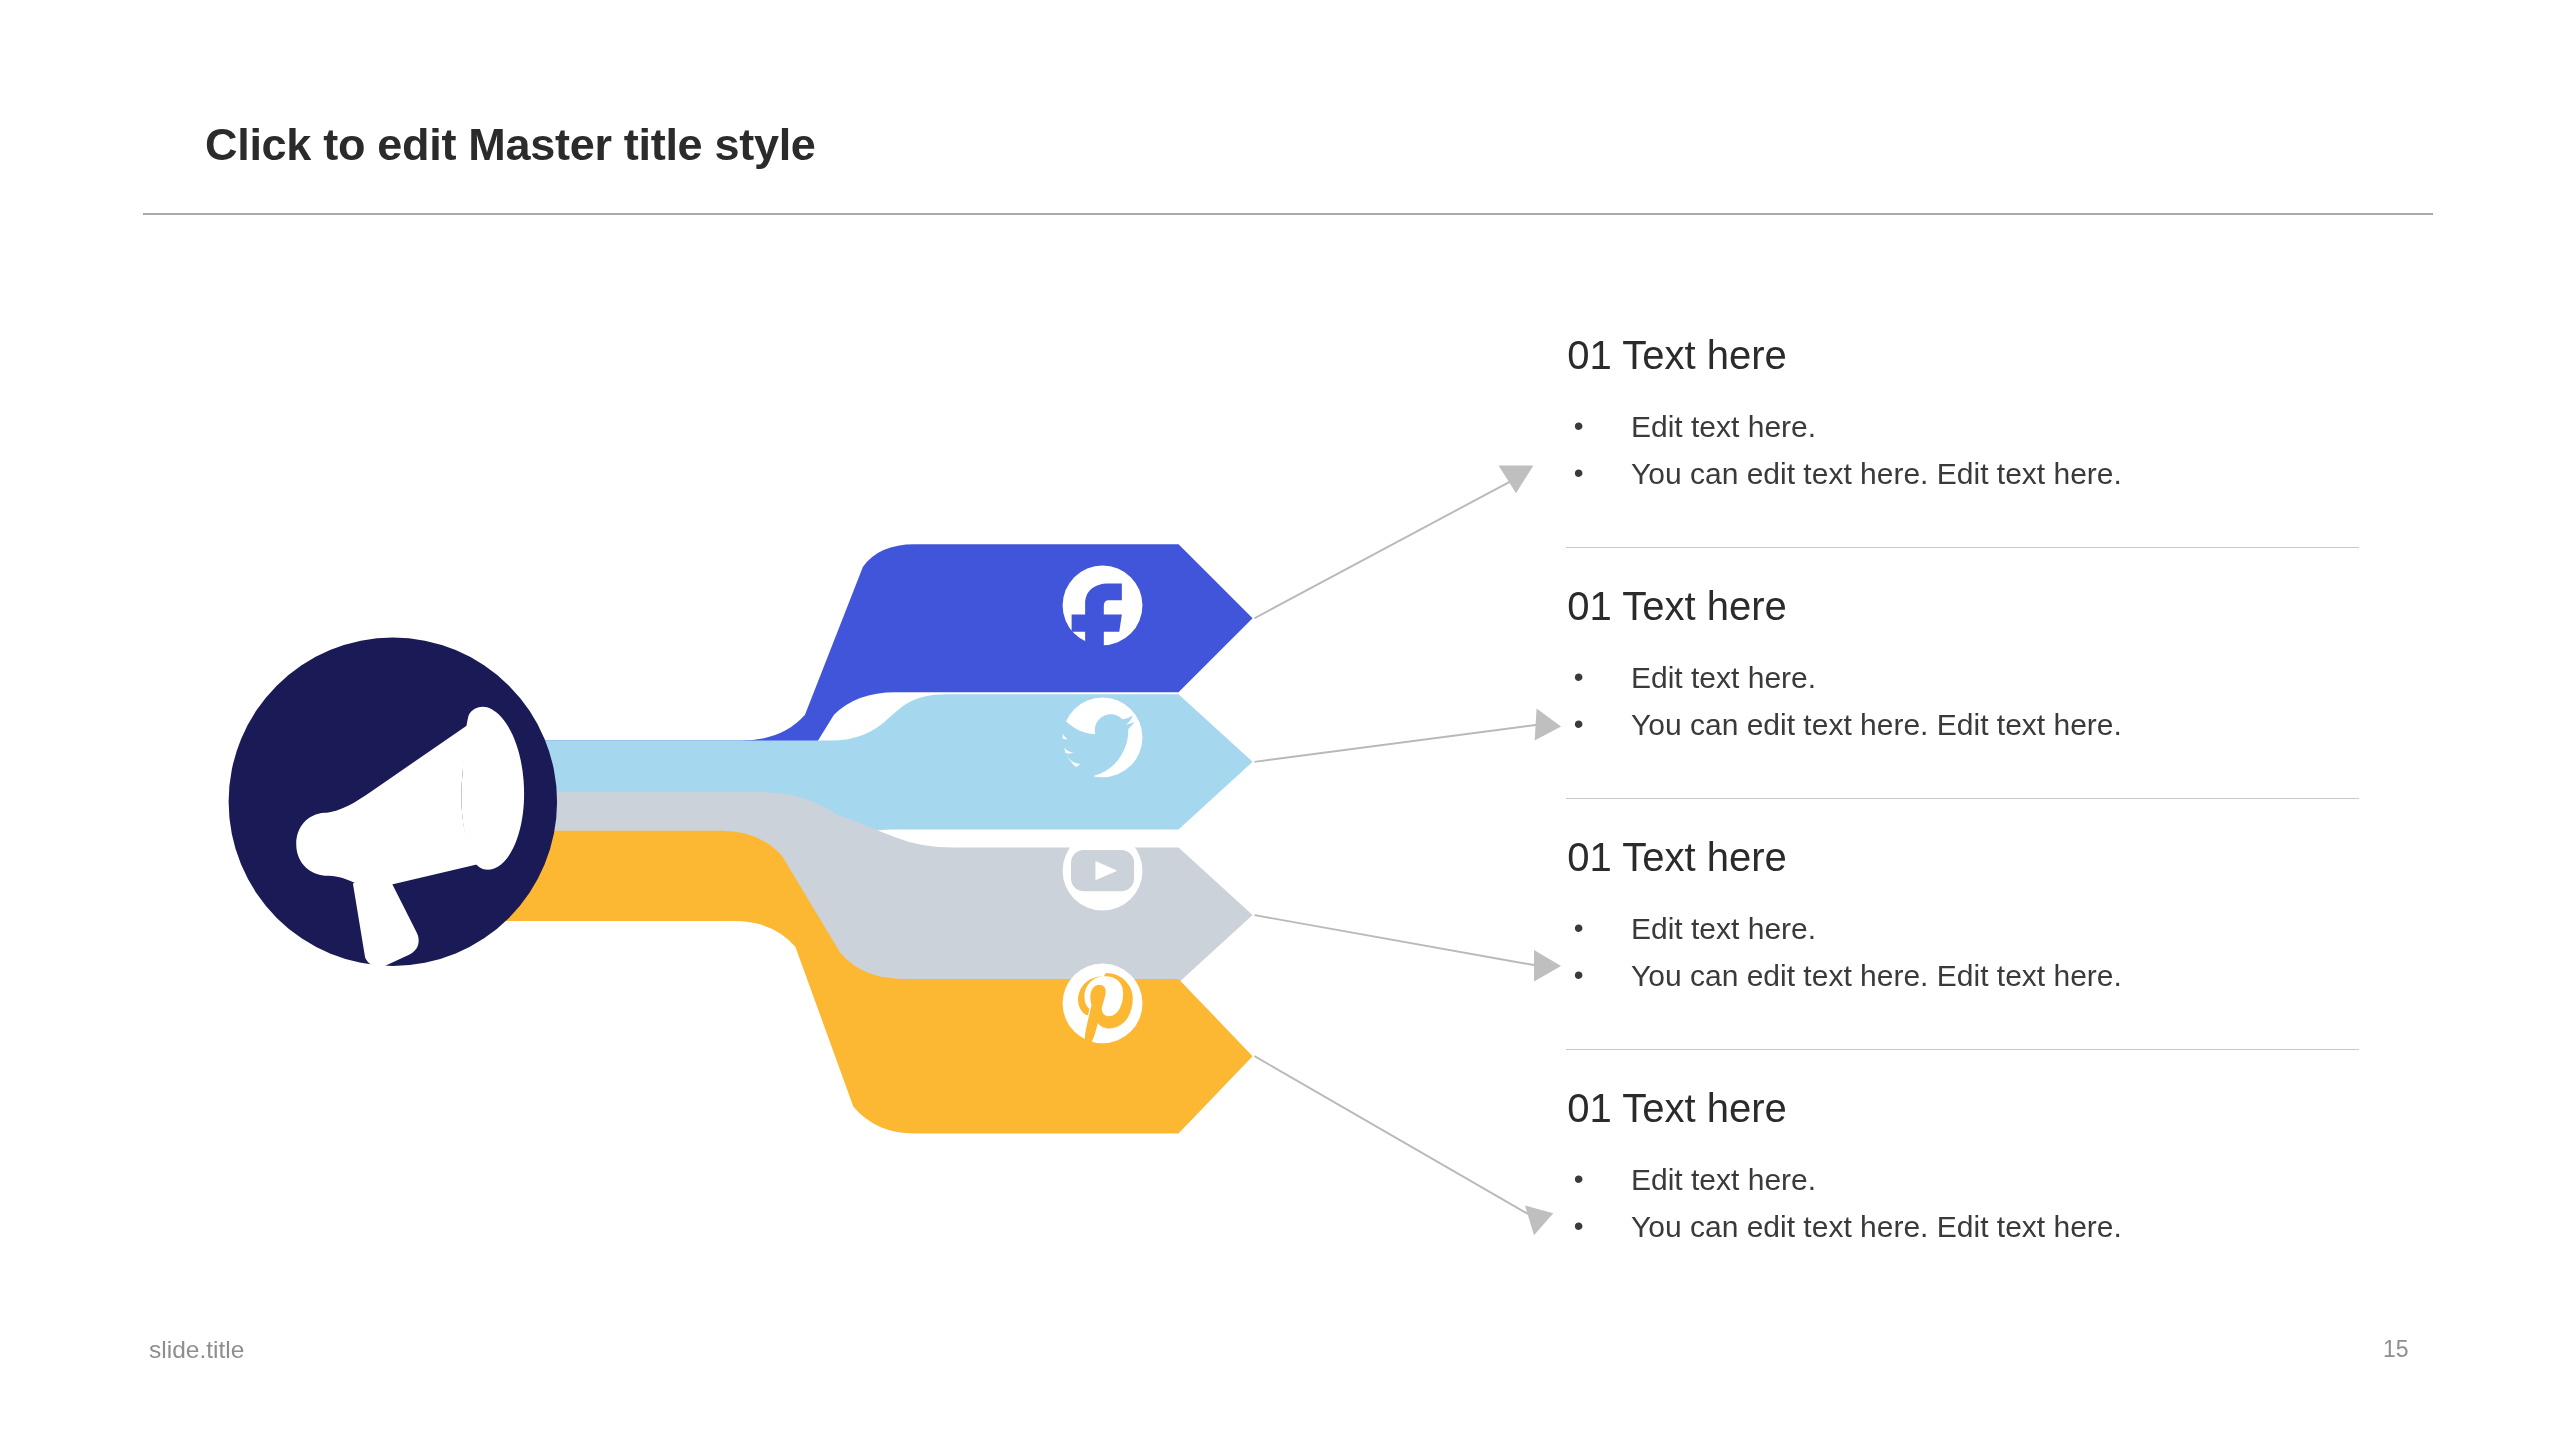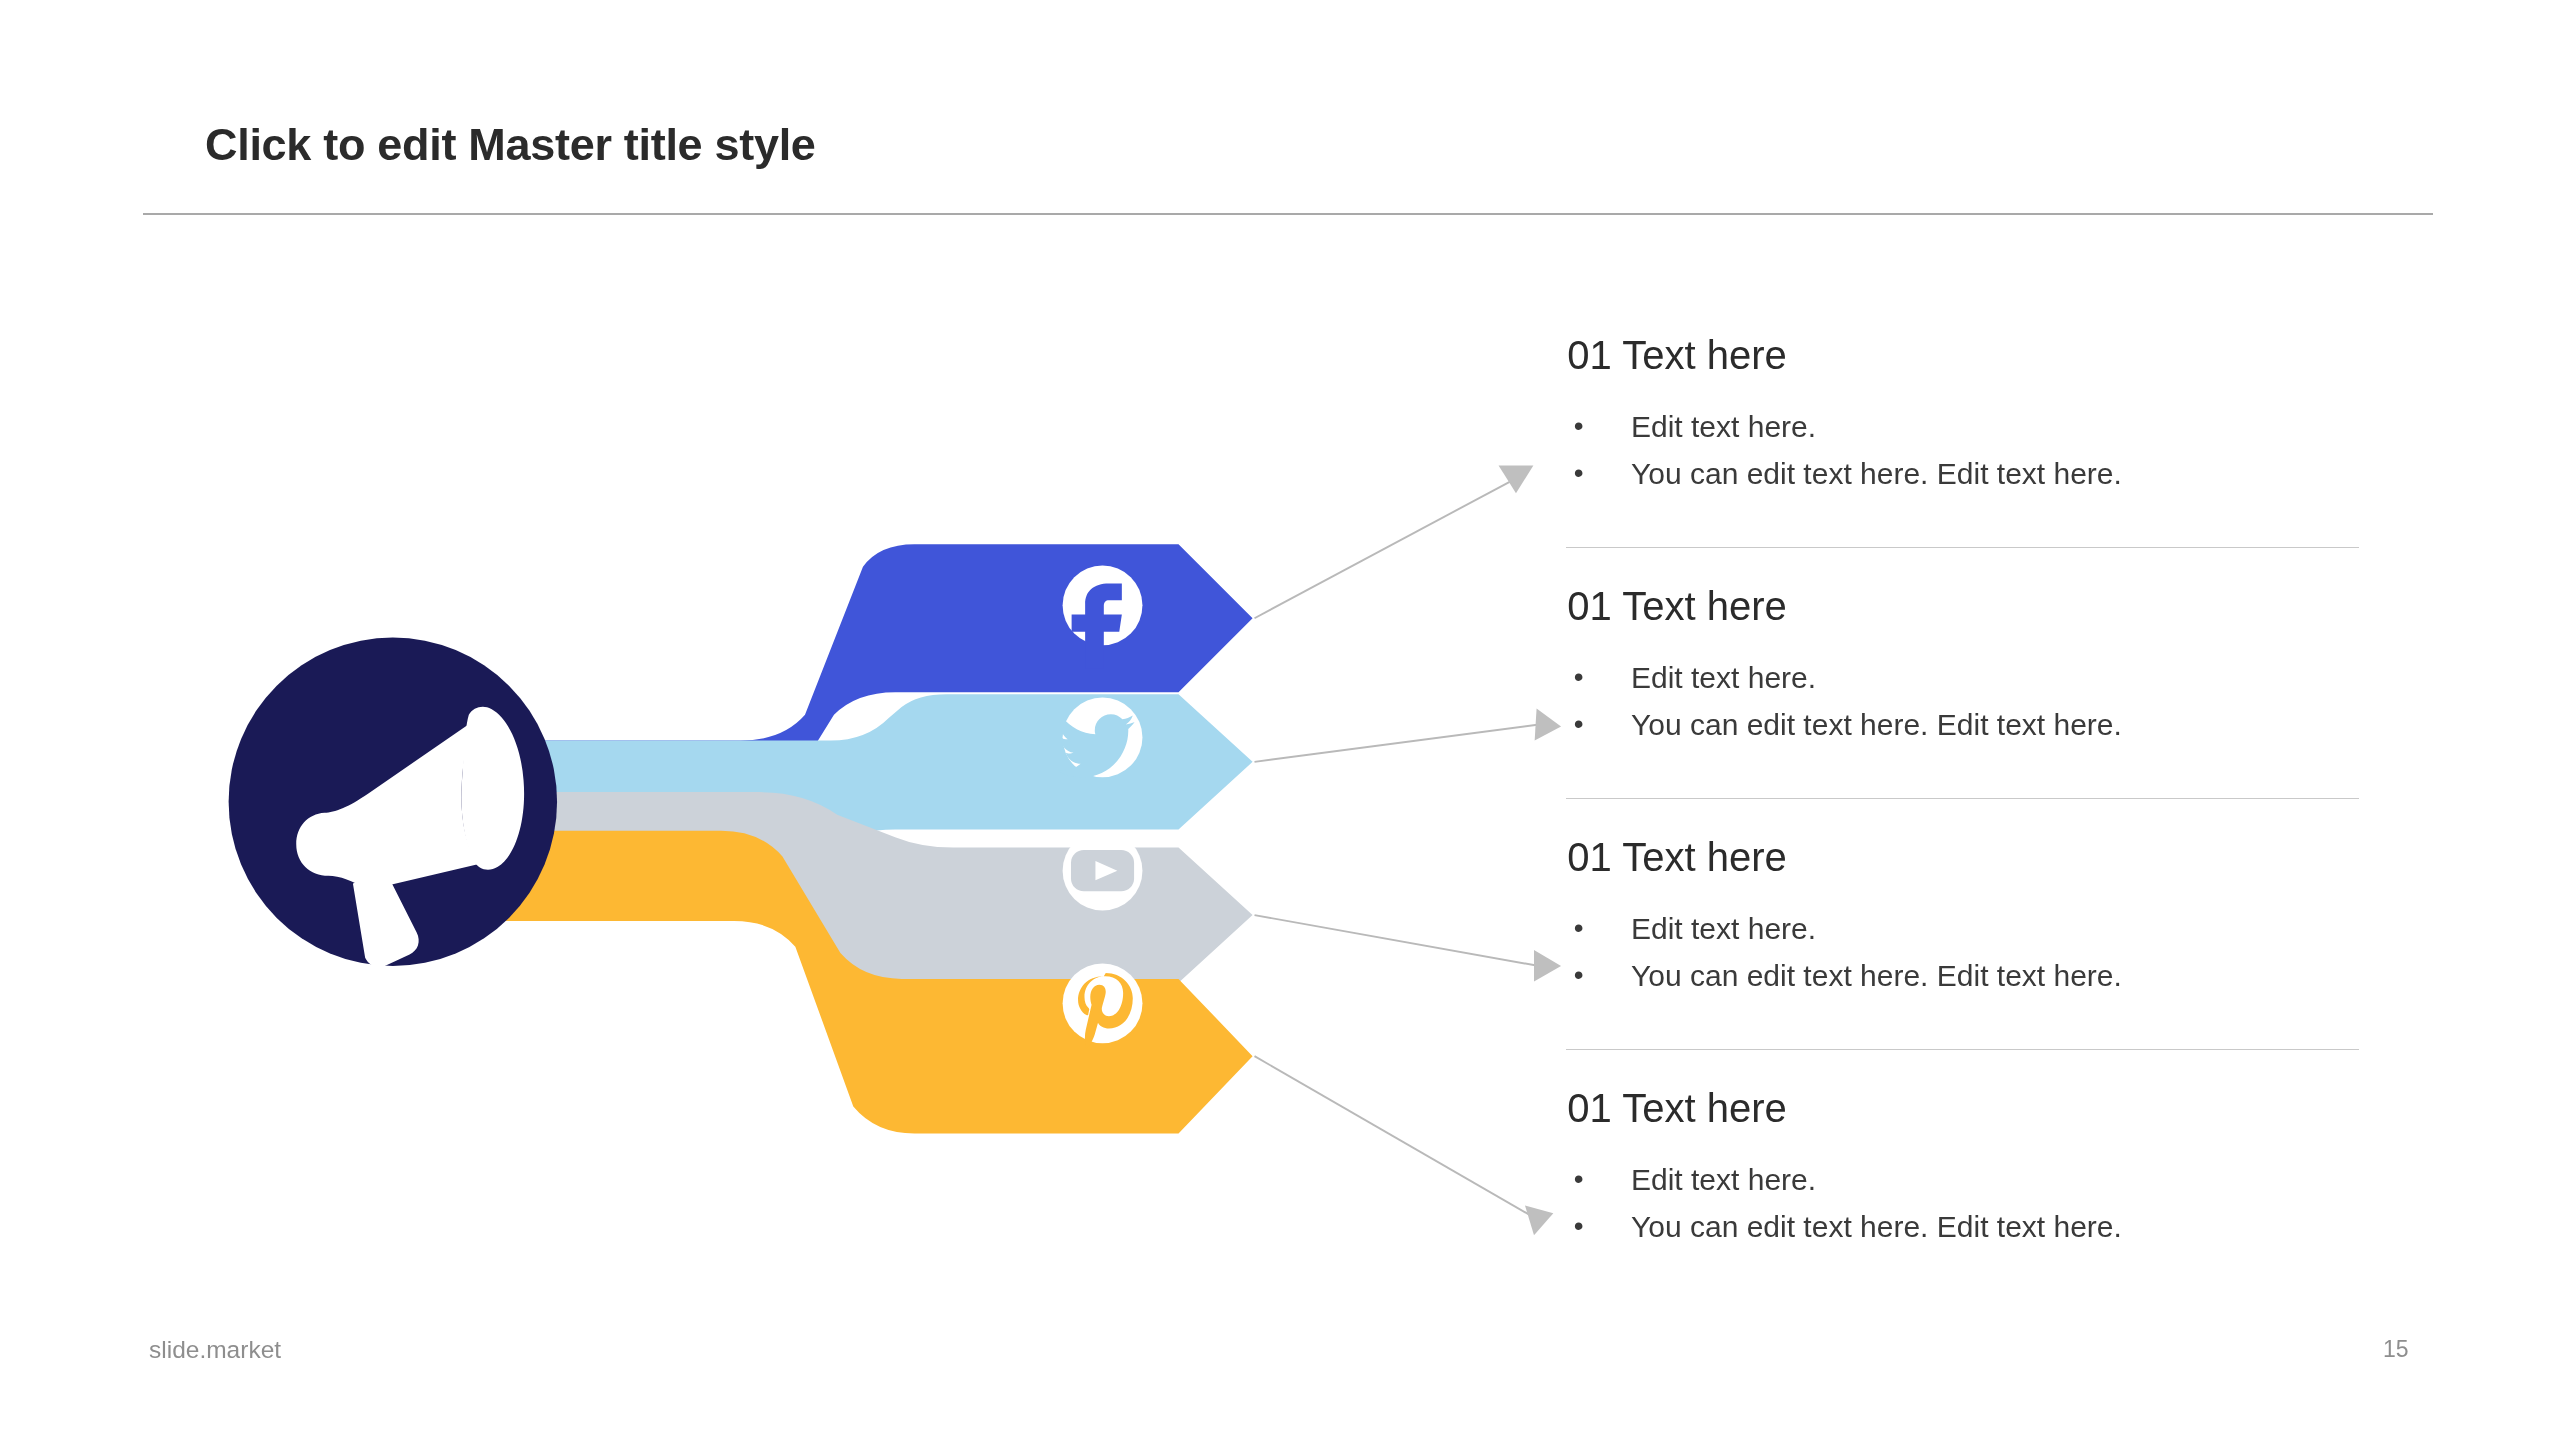--- a/index.html
+++ b/index.html
@@ -335,15 +335,15 @@
       </div>
       <div class="bullet-row">
         <span class="bullet-dot">•</span>
         <span class="bullet-text">You can edit text here. Edit text here.</span>
       </div>
     </div>
   </div>
 
 </div>
 
-<div class="footer-brand">slide.market</div>
+<div class="footer-brand">slide.title</div>
 <div class="footer-page">15</div>
 
 
 </body></html>

